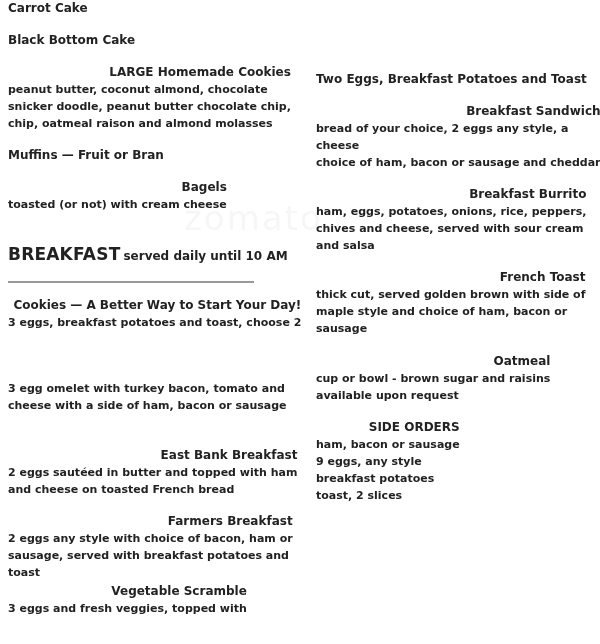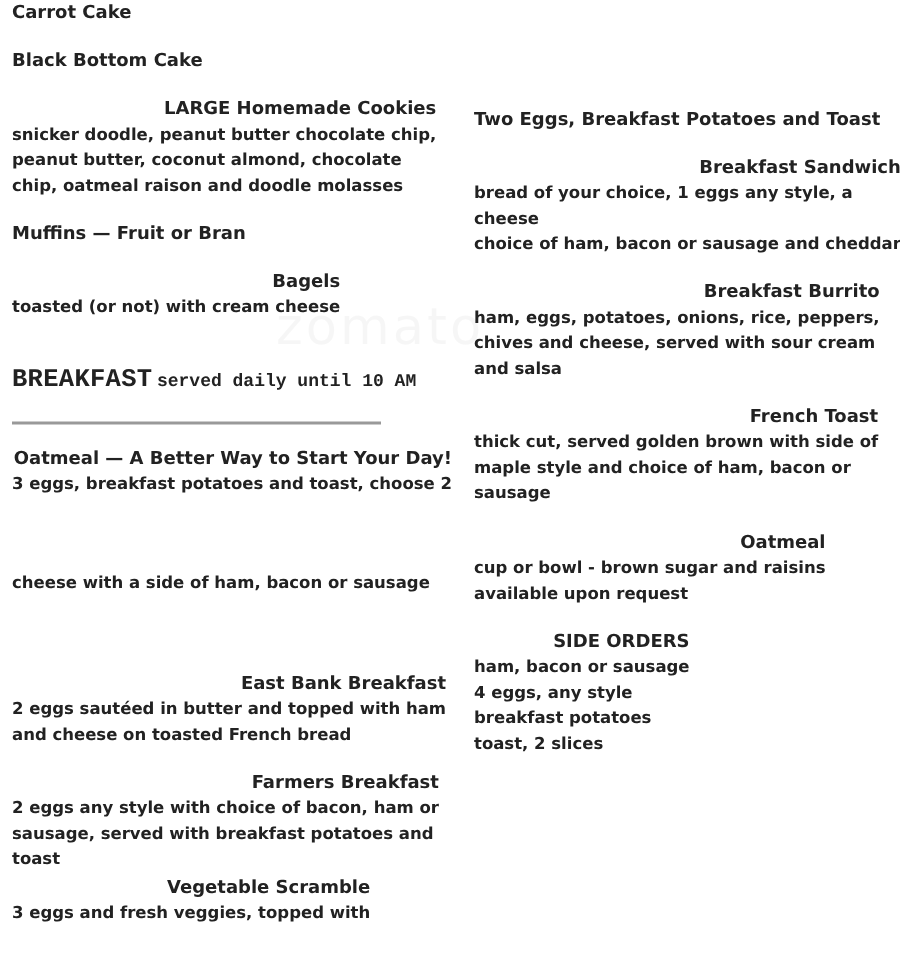--- a/index.html
+++ b/index.html
@@ -8,21 +8,21 @@
       font-family: "DejaVu Sans", sans-serif;
       font-weight: bold; color: #222222; font-size: 11.5px;
     }
     .col { position: absolute; top: 0; }
     .left { left: 8px; width: 290px; }
     .right { left: 316px; width: 282px; }
     .item { position: absolute; left: 0; line-height: 17px; white-space: nowrap; }
     .title { display: block; font-size: 12px; text-align: right; }
     .desc { display: block; font-size: 11px; }
     .italic { }
-    .bf-head { position: absolute; left: 0; top: 244px; white-space: nowrap; font-family: Liberation Mono, monospace; }
+    .bf-head { position: absolute; left: 0; top: 244px; white-space: nowrap; }
     .bf-big { font-size: 17px; letter-spacing: 0.2px; }
     .bf-small { font-size: 12px; margin-left: 3px; }
     .divider { position: absolute; left: 0; top: 281px; width: 246px; height: 2px; background: #999999; }
     .watermark {
       position: absolute; left: 184px; top: 198px; font-size: 34px; font-weight: normal;
       color: rgba(0,0,0,0.035); letter-spacing: 2px; font-family: "DejaVu Sans", sans-serif;
     }
   </style>
 </head>
 <body>
@@ -31,42 +31,43 @@
 
 <div class="col left">
   <div class="item" style="top:0px">
     <span class="title">Carrot Cake</span>
   </div>
   <div class="item" style="top:32px">
     <span class="title">Black Bottom Cake</span>
   </div>
   <div class="item" style="top:64px">
     <span class="title">LARGE Homemade Cookies</span>
+    <span class="desc">peanut butter, coconut almond, chocolate</span>
     <span class="desc">snicker doodle, peanut butter chocolate chip,</span>
-    <span class="desc">peanut butter, coconut almond, chocolate</span>
-    <span class="desc">chip, oatmeal raison and doodle molasses</span>
+    <span class="desc">chip, oatmeal raison and almond molasses</span>
   </div>
   <div class="item" style="top:147px">
     <span class="title">Muffins — Fruit or Bran</span>
   </div>
   <div class="item" style="top:179px">
     <span class="title">Bagels</span>
     <span class="desc">toasted (or not) with cream cheese</span>
   </div>
 
   <div class="bf-head">
     <span class="bf-big">BREAKFAST</span><span class="bf-small">served daily until 10 AM</span>
   </div>
   <div class="divider"></div>
 
   <div class="item" style="top:297px">
-    <span class="title"><span>Oatmeal — </span><span class="italic">A Better Way to Start Your Day!</span></span>
+    <span class="title"><span>Cookies — </span><span class="italic">A Better Way to Start Your Day!</span></span>
     <span class="desc">3 eggs, breakfast potatoes and toast, choose 2</span>
   </div>
   <div class="item" style="top:380px">
+    <span class="desc">3 egg omelet with turkey bacon, tomato and</span>
     <span class="desc">cheese with a side of ham, bacon or sausage</span>
   </div>
   <div class="item" style="top:447px">
     <span class="title">East Bank Breakfast</span>
     <span class="desc">2 eggs sautéed in butter and topped with ham</span>
     <span class="desc">and cheese on toasted French bread</span>
   </div>
   <div class="item" style="top:513px">
     <span class="title">Farmers Breakfast</span>
     <span class="desc">2 eggs any style with choice of bacon, ham or</span>
@@ -78,21 +79,21 @@
     <span class="desc">3 eggs and fresh veggies, topped with</span>
   </div>
 </div>
 
 <div class="col right">
   <div class="item" style="top:71px">
     <span class="title">Two Eggs, Breakfast Potatoes and Toast</span>
   </div>
   <div class="item" style="top:103px">
     <span class="title">Breakfast Sandwich</span>
-    <span class="desc">bread of your choice, 1 eggs any style, a</span>
+    <span class="desc">bread of your choice, 2 eggs any style, a</span>
     <span class="desc">cheese</span>
     <span class="desc">choice of ham, bacon or sausage and cheddar</span>
   </div>
   <div class="item" style="top:186px">
     <span class="title">Breakfast Burrito</span>
     <span class="desc">ham, eggs, potatoes, onions, rice, peppers,</span>
     <span class="desc">chives and cheese, served with sour cream</span>
     <span class="desc">and salsa</span>
   </div>
   <div class="item" style="top:269px">
@@ -102,17 +103,17 @@
     <span class="desc">sausage</span>
   </div>
   <div class="item" style="top:353px">
     <span class="title">Oatmeal</span>
     <span class="desc">cup or bowl - brown sugar and raisins</span>
     <span class="desc">available upon request</span>
   </div>
   <div class="item" style="top:419px">
     <span class="title">SIDE ORDERS</span>
     <span class="desc">ham, bacon or sausage</span>
-    <span class="desc">4 eggs, any style</span>
+    <span class="desc">9 eggs, any style</span>
     <span class="desc">breakfast potatoes</span>
     <span class="desc">toast, 2 slices</span>
   </div>
 </div>
 
 </body></html>

